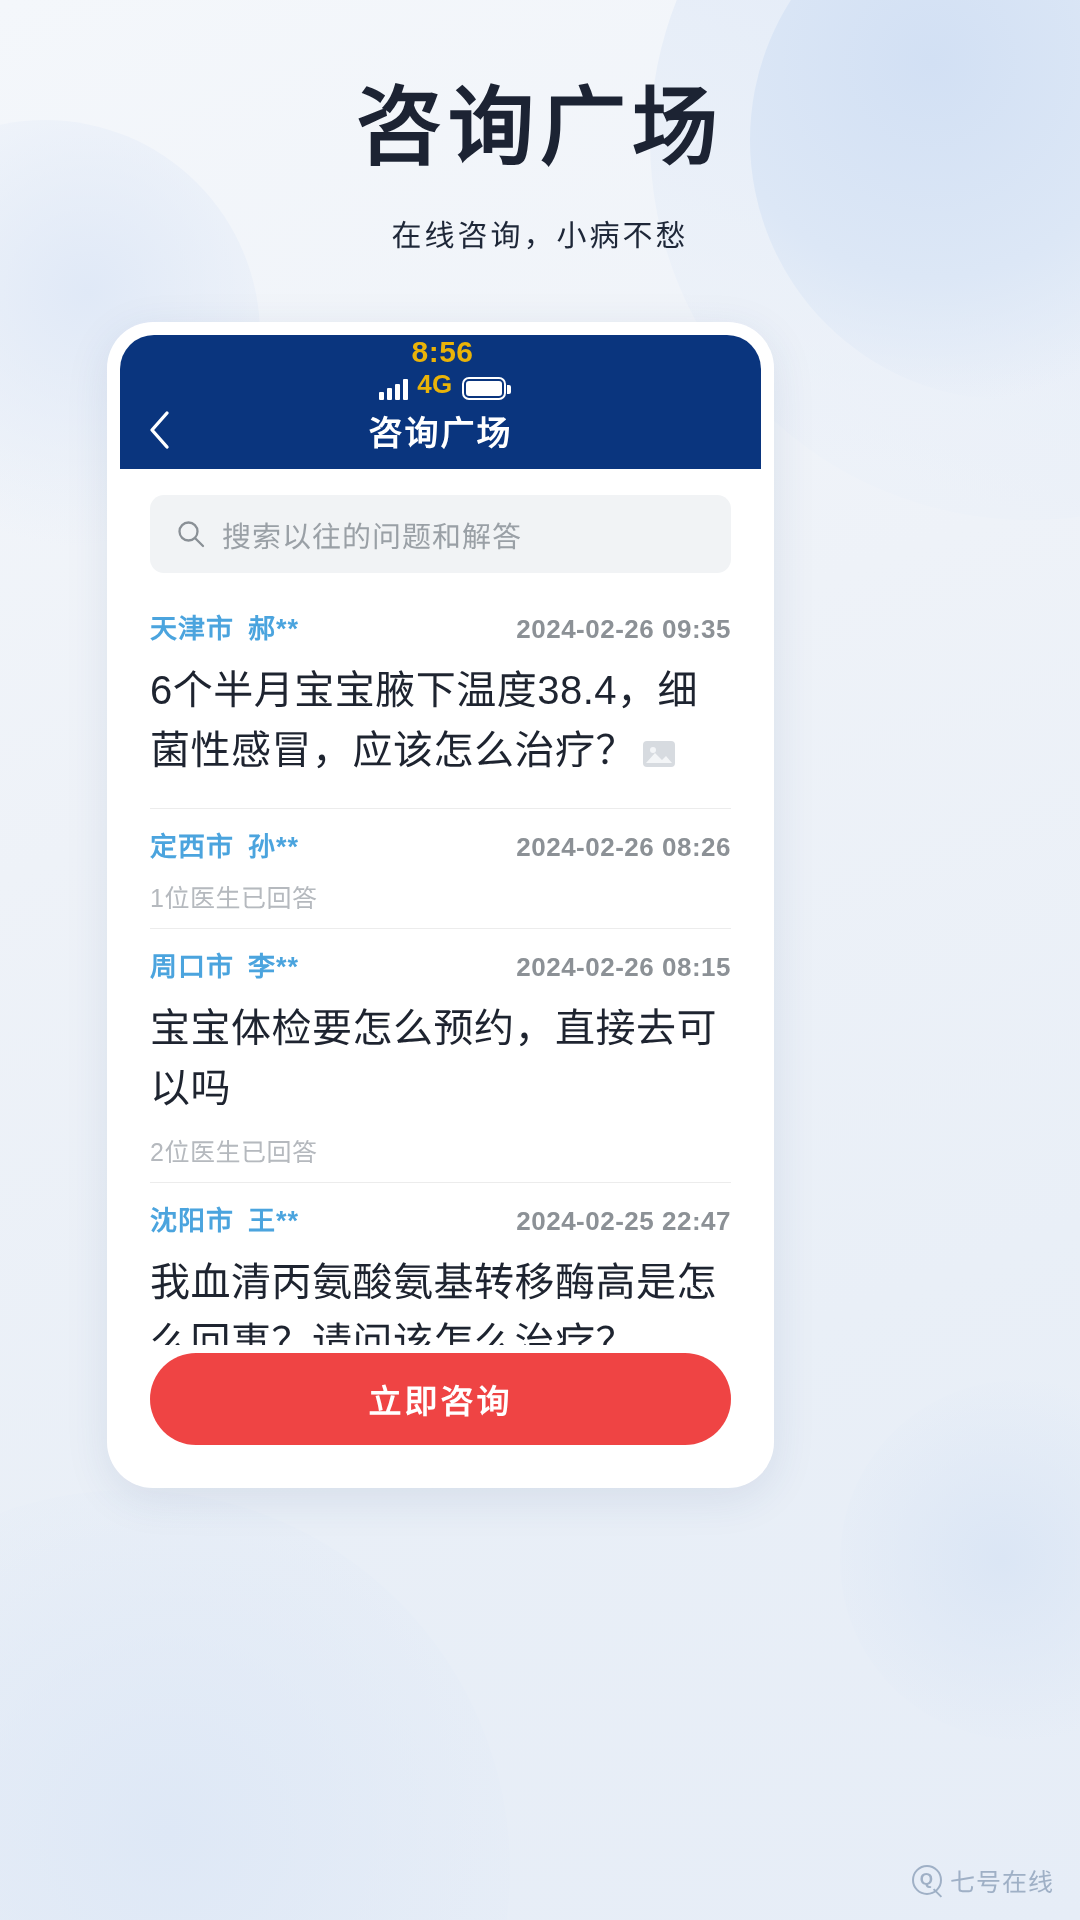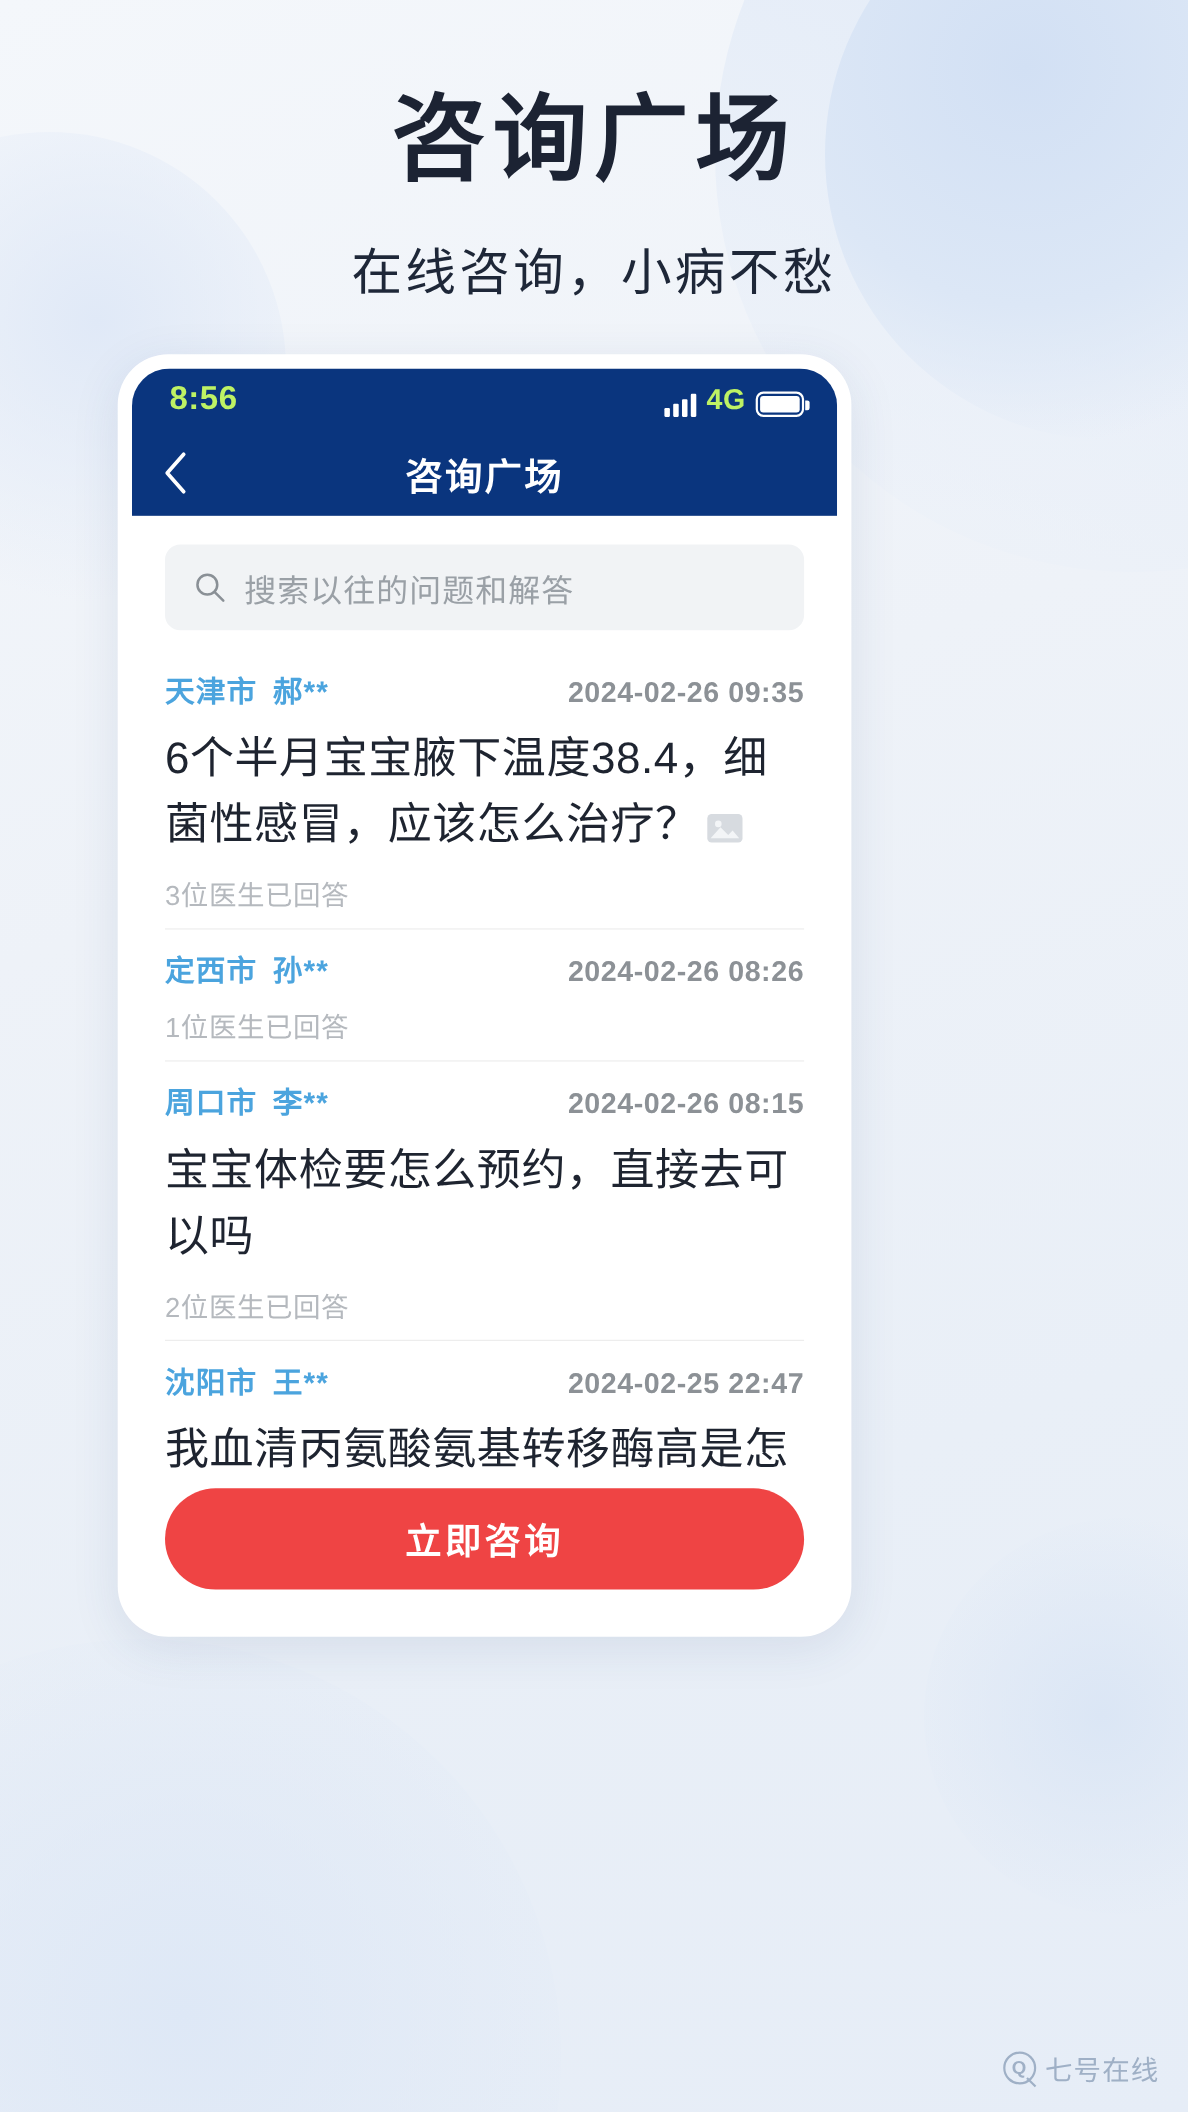--- a/index.html
+++ b/index.html
@@ -53,21 +53,21 @@
   #hero-title {
     margin-top:78px;
     font-size:86px;
     font-weight:700;
     letter-spacing:6px;
     color:#1c2333;
     line-height:1.15;
   }
   #hero-sub {
     margin-top:34px;
-    font-size:46px;
+    font-size:30px;
     font-weight:500;
     letter-spacing:3px;
     color:#1e2738;
   }
 
   
   #phone {
     position:absolute;
     left:107px; top:322px;
     width:667px; height:1166px;
@@ -85,21 +85,22 @@
     position:relative;
   }
 
   
   #phone-header { background:#0a357e; flex:0 0 auto; }
 
   #statusbar {
     height:56px;
     display:flex; align-items:center; justify-content:space-between;
     padding:0 30px 0 34px;
-    color:#bef264;
+    color:#eab308;
+    flex-direction:column;
   }
   #status-time { font-size:30px; font-weight:600; letter-spacing:.5px; }
   #status-right { display:flex; align-items:flex-end; gap:9px; }
   .bars { display:flex; align-items:flex-end; gap:3px; height:22px; }
   .bars i { display:block; width:5px; background:#fff; border-radius:1px; }
   .bars i:nth-child(1){ height:8px; }
   .bars i:nth-child(2){ height:12px; }
   .bars i:nth-child(3){ height:16px; }
   .bars i:nth-child(4){ height:21px; }
   #status-net { font-size:26px; font-weight:600; letter-spacing:.5px; }
@@ -297,21 +298,20 @@
           <div class="qa-item">
             <div class="qa-top">
               <div class="qa-user"><span>天津市</span><span class="sep"></span><span>郝**</span></div>
               <div class="qa-date">2024-02-26 09:35</div>
             </div>
             <div class="qa-title"><span>6个半月宝宝腋下温度38.4，细菌性感冒，应该怎么治疗？</span><svg class="img-chip" viewBox="0 0 34 28" aria-hidden="true">
                   <rect x="1" y="1" width="32" height="26" rx="4" fill="#d7dbe0"></rect>
                   <circle cx="11" cy="10" r="3" fill="#f3f5f7"></circle>
                   <path d="M4 23 L13 13 L20 20 L24 16 L30 23 Z" fill="#f3f5f7"></path>
                 </svg></div>
-            <div class="qa-foot">3位医生已回答</div>
           </div>
 
           <div class="qa-item">
             <div class="qa-top">
               <div class="qa-user"><span>定西市</span><span class="sep"></span><span>孙**</span></div>
               <div class="qa-date">2024-02-26 08:26</div>
             </div>
             <div class="qa-foot">1位医生已回答</div>
           </div>
 

